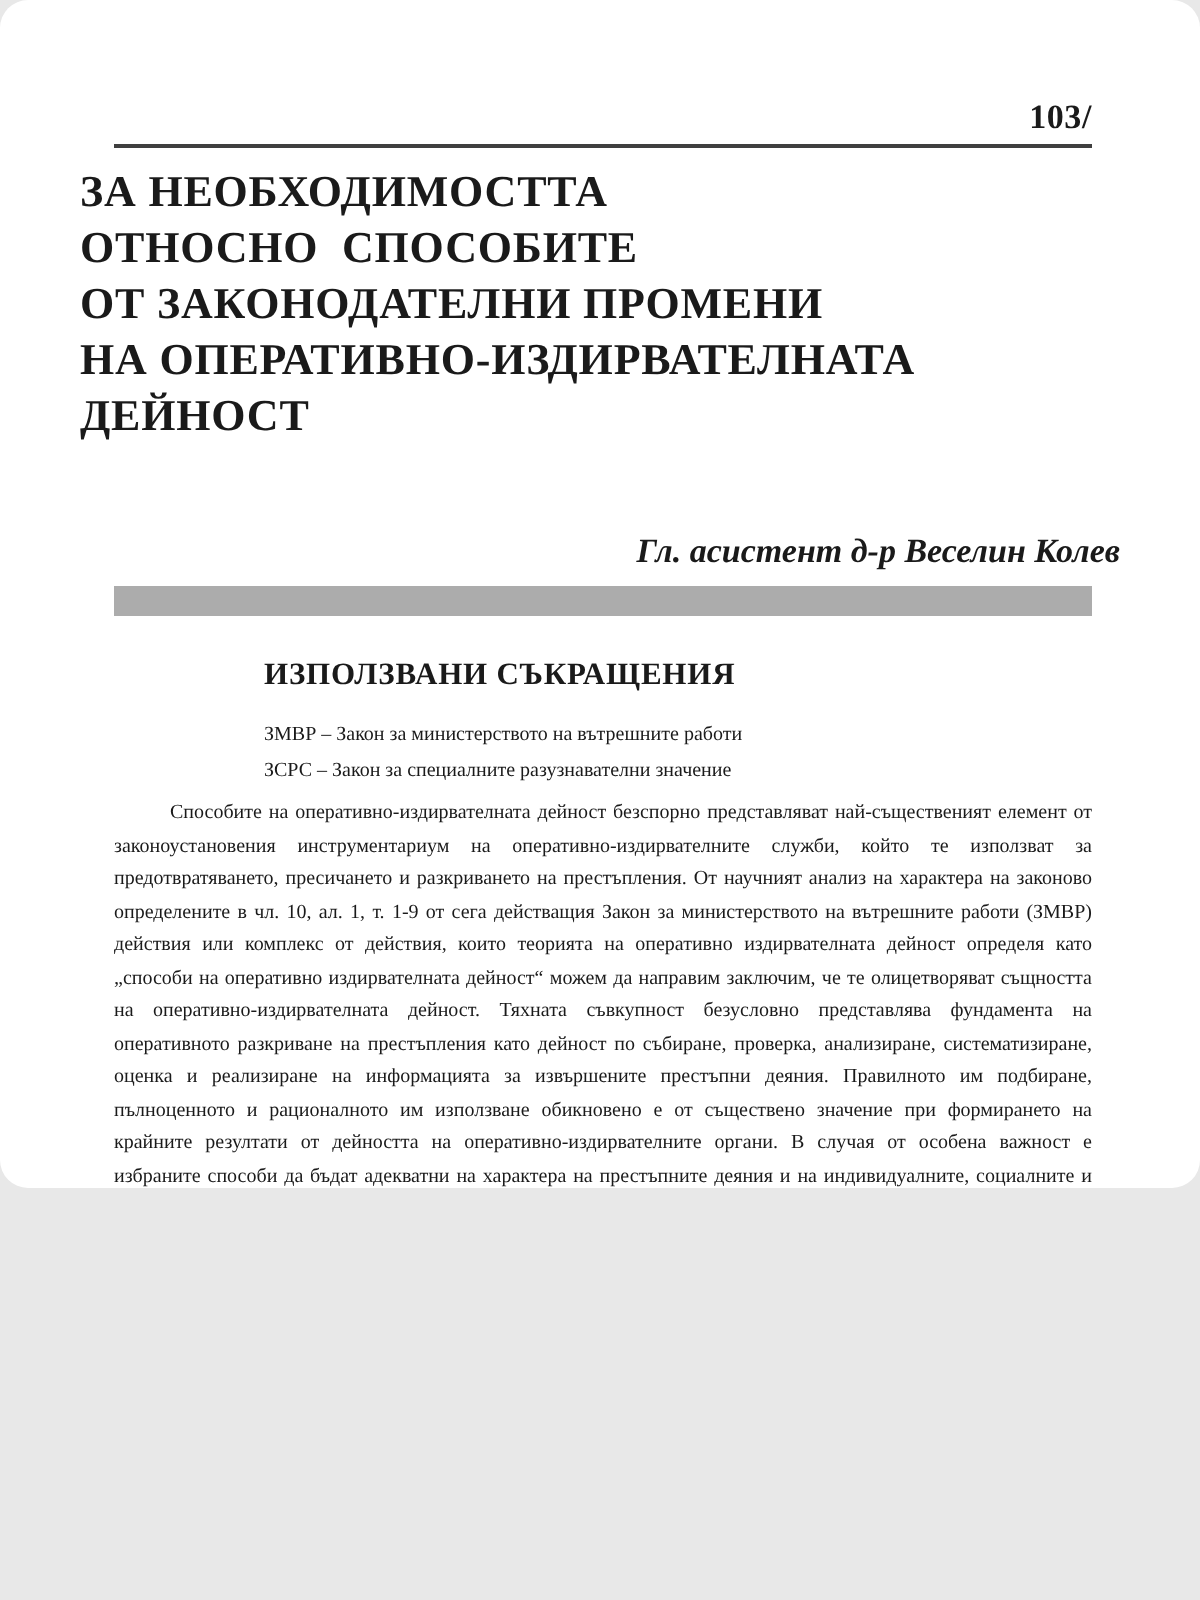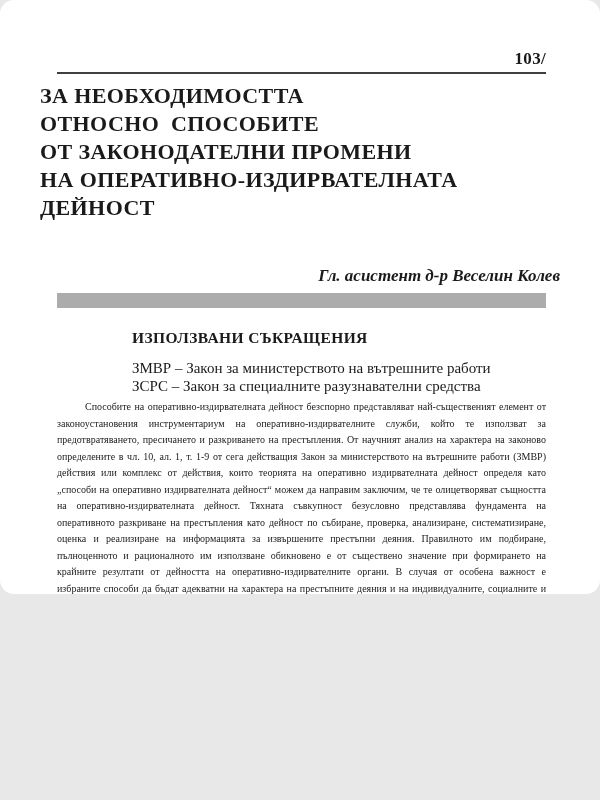--- a/index.html
+++ b/index.html
@@ -78,21 +78,21 @@
     width:458px;
     margin-left:44px;
   }
   .abbreviations-heading{
     font-size:15.5px;
     font-weight:bold;
     letter-spacing:0.4px;
     margin:0 0 12px 0;
   }
   .abbreviation-item{
-    font-size:15px;
+    font-size:10px;
     line-height:18px;
     margin:0;
   }
   .body-paragraph{
     position:absolute;
     top:399px;
     left:57px;
     width:489px;
     font-size:10px;
     line-height:16.5px;
@@ -119,18 +119,18 @@
     <div class="title-line">ДЕЙНОСТ</div>
   </div>
 
   <div class="author-line">Гл. асистент д-р Веселин Колев</div>
 
   <div class="separator-bar"></div>
 
   <div class="abbreviations">
     <h3 class="abbreviations-heading">ИЗПОЛЗВАНИ СЪКРАЩЕНИЯ</h3>
     <p class="abbreviation-item">ЗМВР – Закон за министерството на вътрешните работи</p>
-    <p class="abbreviation-item">ЗСРС – Закон за специалните разузнавателни средства</p>
+    <p class="abbreviation-item">ЗСРС – Закон за специалните разузнавателни значение</p>
   </div>
 
   <p class="body-paragraph">Способите на оперативно-издирвателната дейност безспорно представляват най-същественият елемент от законоустановения инструментариум на оперативно-издирвателните служби, който те използват за предотвратяването, пресичането и разкриването на престъпления. От научният анализ на характера на законово определените в чл. 10, ал. 1, т. 1-9 от сега действащия Закон за министерството на вътрешните работи (ЗМВР) действия или комплекс от действия, които теорията на оперативно издирвателната дейност определя като „способи на оперативно издирвателната дейност“ можем да направим заключим, че те олицетворяват същността на оперативно-издирвателната дейност. Тяхната съвкупност безусловно представлява фундамента на оперативното разкриване на престъпления като дейност по събиране, проверка, анализиране, систематизиране, оценка и реализиране на информацията за извършените престъпни деяния. Правилното им подбиране, пълноценното и рационалното им използване обикновено е от съществено значение при формирането на крайните резултати от дейността на оперативно-издирвателните органи. В случая от особена важност е избраните способи да бъдат адекватни на характера на престъпните деяния и на индивидуалните, социалните и наказателно-правните характеристики на техните извършители. Това така, защото неправилното подбиране на комплекса от оперативно-издирвателни способи, средства, методи и мероприятия, който не съответстват на характера на престъпните деяния и на индивидуалните, социалните и наказателно-правните характеристики на техните субекти обикновено води липсата на ефективност, съответно не води до постигане на целените резултати.</p>
 
 </div>
 
 </body></html>

